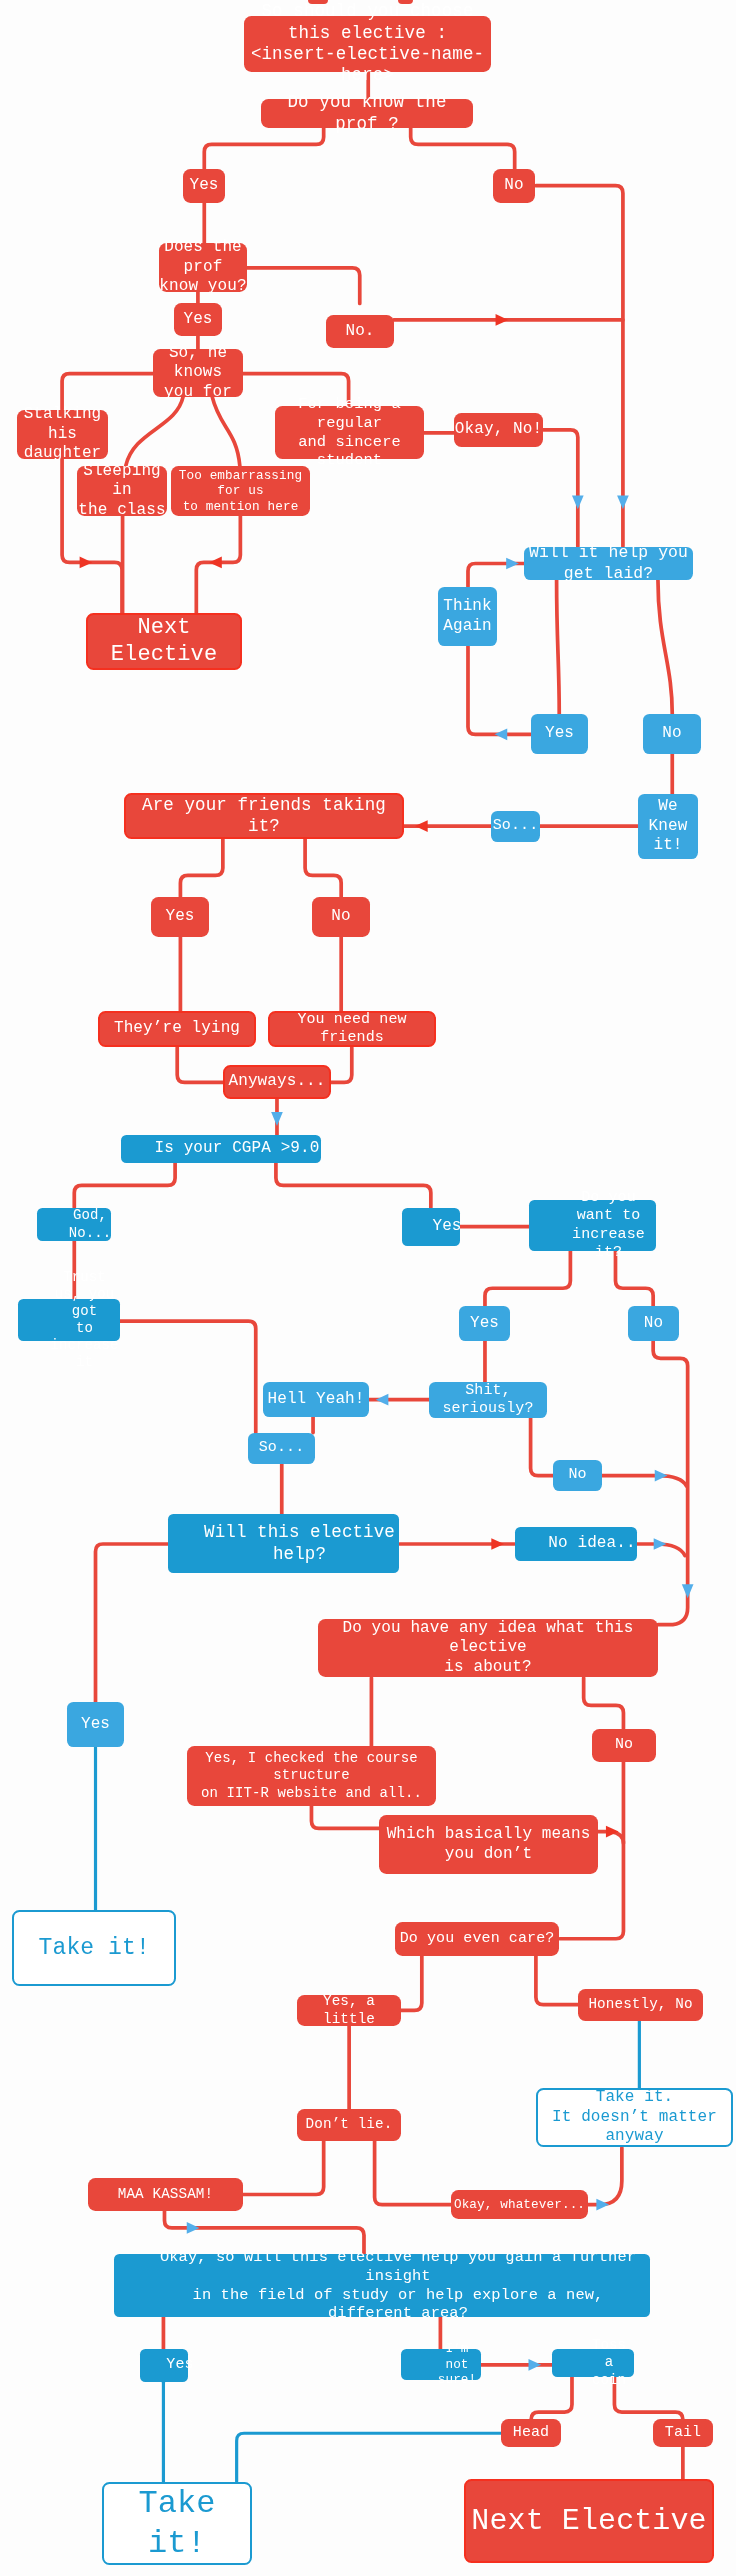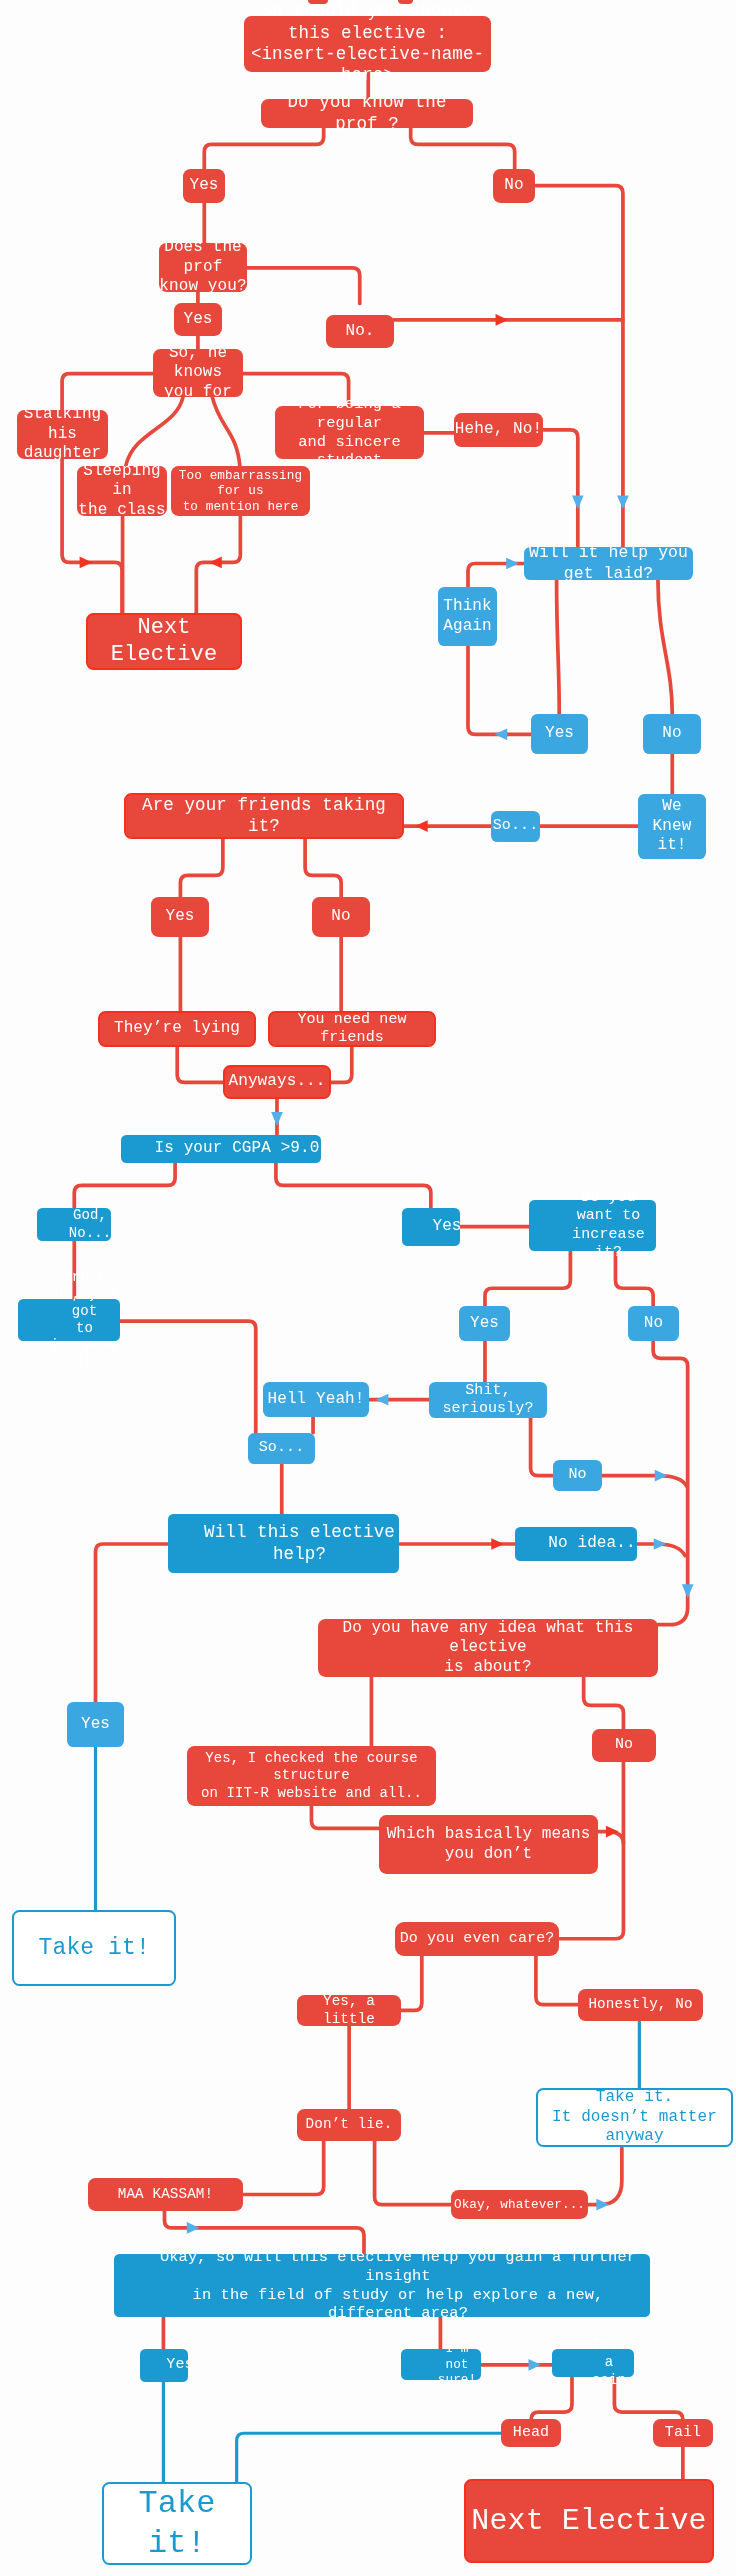--- a/index.html
+++ b/index.html
@@ -146,32 +146,32 @@
       <div class="node v-red" style="left: 159px; top: 243px; width: 88px; height: 49px; font-size: 16px;">Does the prof
 know you?</div>
       <div class="node v-red" style="left: 174px; top: 303px; width: 48px; height: 33px; font-size: 16px;">Yes</div>
       <div class="node v-red" style="left: 326px; top: 303px; width: 68px; height: 33px; font-size: 16px; margin-top: 12px;">No.</div>
       <div class="node v-red" style="left: 153px; top: 349px; width: 90px; height: 48px; font-size: 16px;">So, he knows
 you for</div>
       <div class="node v-red" style="left: 17px; top: 410px; width: 91px; height: 49px; font-size: 16px;">Stalking his
 daughter</div>
       <div class="node v-red" style="left: 275px; top: 406px; width: 149px; height: 53px; font-size: 15.4px;">For being a regular
 and sincere student</div>
-      <div class="node v-red" style="left: 454px; top: 413px; width: 89px; height: 34px; font-size: 16px;">Hehe, No!</div>
+      <div class="node v-red" style="left: 454px; top: 413px; width: 89px; height: 34px; font-size: 16px;">Okay, No!</div>
       <div class="node v-red" style="left: 77px; top: 466px; width: 90px; height: 50px; font-size: 16px;">Sleeping in
 the class</div>
       <div class="node v-red" style="left: 171px; top: 466px; width: 139px; height: 50px; font-size: 12.7px;">Too embarrassing for us
 to mention here</div>
       <div class="node v-redB" style="left: 86px; top: 613px; width: 156px; height: 57px; font-size: 22px;">Next Elective</div>
       <div class="node v-blue" style="left: 524px; top: 547px; width: 169px; height: 33px; font-size: 16.4px;">Will it help you get laid?</div>
       <div class="node v-blue" style="left: 438px; top: 587px; width: 59px; height: 59px; font-size: 16px;">Think
 Again</div>
       <div class="node v-blue" style="left: 531px; top: 714px; width: 57px; height: 40px; font-size: 16px;">Yes</div>
       <div class="node v-blue" style="left: 643px; top: 714px; width: 58px; height: 40px; font-size: 16px;">No</div>
-      <div class="node v-blue" style="left: 638px; top: 794px; width: 68px; height: 65px; font-size: 16px;">We
+      <div class="node v-blue" style="left: 638px; top: 794px; width: 60px; height: 65px; font-size: 16px;">We
 Knew it!</div>
       <div class="node v-blue" style="left: 491px; top: 811px; width: 49px; height: 31px; font-size: 15px;">So...</div>
       <div class="node v-redB" style="left: 124px; top: 793px; width: 280px; height: 46px; font-size: 17.5px; text-align: center;">Are your friends taking it?</div>
       <div class="node v-red" style="left: 151px; top: 897px; width: 58px; height: 40px; font-size: 16px;">Yes</div>
       <div class="node v-red" style="left: 312px; top: 897px; width: 58px; height: 40px; font-size: 16px;">No</div>
       <div class="node v-redB" style="left: 98px; top: 1011px; width: 158px; height: 36px; font-size: 16px;">They’re lying</div>
       <div class="node v-redB" style="left: 268px; top: 1011px; width: 168px; height: 36px; font-size: 15px;">You need new friends</div>
       <div class="node v-redB" style="left: 223px; top: 1065px; width: 108px; height: 34px; font-size: 16px;">Anyways...</div>
       <div class="node v-blueD" style="left: 121px; top: 1135px; width: 200px; height: 28px; font-size: 16px;">Is your CGPA &gt;9.0</div>
       <div class="node v-blueD" style="left: 37px; top: 1208px; width: 74px; height: 33px; font-size: 14px;">God, No...</div>
@@ -190,21 +190,21 @@
       <div class="node v-blueD" style="left: 515px; top: 1527px; width: 122px; height: 34px; font-size: 16px;">No idea..</div>
       <div class="node v-blue" style="left: 67px; top: 1702px; width: 57px; height: 45px; font-size: 16px;">Yes</div>
       <div class="node v-red" style="left: 318px; top: 1619px; width: 340px; height: 58px; font-size: 16px;">Do you have any idea what this elective
 is about?</div>
       <div class="node v-red" style="left: 187px; top: 1746px; width: 249px; height: 60px; font-size: 14px;">Yes, I checked the course structure
 on IIT-R website and all..</div>
       <div class="node v-red" style="left: 592px; top: 1729px; width: 64px; height: 33px; font-size: 15px;">No</div>
       <div class="node v-red" style="left: 379px; top: 1815px; width: 219px; height: 59px; font-size: 16px;">Which basically means
 you don’t</div>
       <div class="node v-white" style="left: 12.2px; top: 1910px; width: 164px; height: 76px; font-size: 23px;">Take it!</div>
-      <div class="node v-red" style="left: 395px; top: 1922px; width: 164px; height: 34px; font-size: 15px; border-radius: 9px;">Do you even care?</div>
+      <div class="node v-red" style="left: 395px; top: 1922px; width: 164px; height: 34px; font-size: 15px;">Do you even care?</div>
       <div class="node v-red" style="left: 297px; top: 1995px; width: 104px; height: 31px; font-size: 14.3px;">Yes, a little</div>
       <div class="node v-red" style="left: 578px; top: 1989px; width: 125px; height: 32px; font-size: 14.3px;">Honestly, No</div>
       <div class="node v-red" style="left: 297px; top: 2109px; width: 104px; height: 32px; font-size: 14.3px;">Don’t lie.</div>
       <div class="node v-white" style="left: 536px; top: 2088px; width: 197px; height: 59px; font-size: 16px;">Take it.
 It doesn’t matter anyway</div>
       <div class="node v-red" style="left: 88px; top: 2178px; width: 155px; height: 33px; font-size: 14.3px;">MAA KASSAM!</div>
       <div class="node v-red" style="left: 451px; top: 2190px; width: 137px; height: 29px; font-size: 12.7px;">Okay, whatever...</div>
       <div class="node v-blueD" style="left: 114px; top: 2254px; width: 536px; height: 63px; font-size: 15.4px;">Okay, so will this elective help you gain a further insight
 in the field of study or help explore a new,  different area?</div>
       <div class="node v-blueD" style="left: 140px; top: 2349px; width: 48px; height: 33px; font-size: 15px;">Yes</div>

